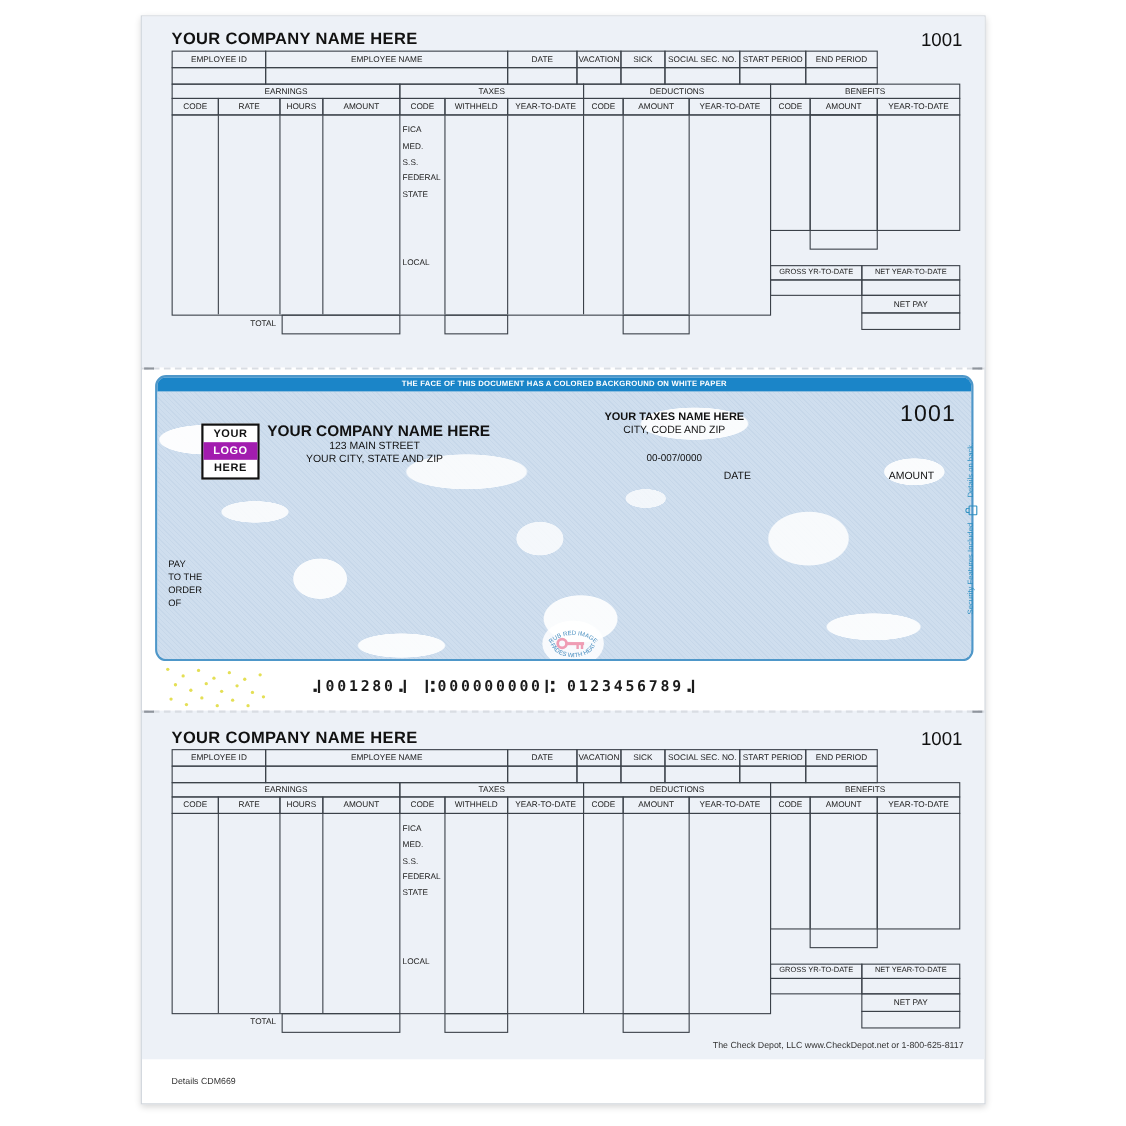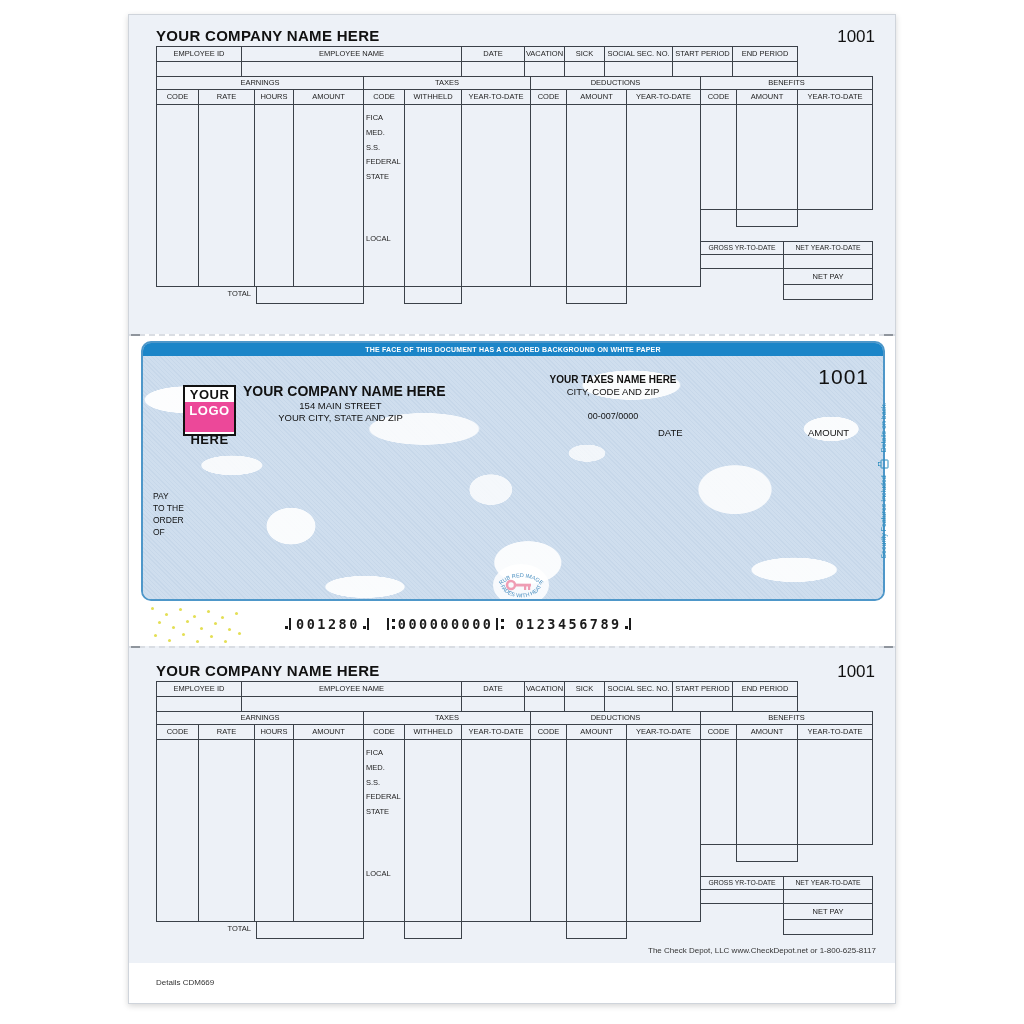--- a/index.html
+++ b/index.html
@@ -36,33 +36,33 @@
       radial-gradient(ellipse 60px 40px at 80% 55%, rgba(255,255,255,.85) 0 60%, transparent 62%),
       radial-gradient(ellipse 45px 20px at 93% 30%, rgba(255,255,255,.9) 0 60%, transparent 62%),
       radial-gradient(ellipse 65px 18px at 30% 95%, rgba(255,255,255,.9) 0 60%, transparent 62%),
       radial-gradient(ellipse 35px 25px at 47% 55%, rgba(255,255,255,.8) 0 60%, transparent 62%),
       radial-gradient(ellipse 50px 16px at 12% 45%, rgba(255,255,255,.85) 0 60%, transparent 62%),
       radial-gradient(ellipse 70px 20px at 88% 88%, rgba(255,255,255,.9) 0 60%, transparent 62%),
       radial-gradient(ellipse 30px 14px at 60% 40%, rgba(255,255,255,.75) 0 60%, transparent 62%),
       repeating-linear-gradient(45deg, rgba(90,130,175,.07) 0 1px, transparent 1px 3px);}
   .check-no{position:absolute;right:14px;top:22px;font-size:21px;color:#111;letter-spacing:1px;}
   .logo{position:absolute;left:40px;top:42px;width:53px;height:51px;border:2px solid #111;background:#fff;
-        box-sizing:border-box;text-align:center;font-weight:bold;font-size:13px;letter-spacing:.5px;color:#111;}
+        box-sizing:border-box;text-align:center;font-weight:bold;font-size:10px;letter-spacing:.5px;color:#111;}
   .logo div{height:15px;line-height:15px;}
-  .logo .inv{background:#ec4899;color:#fff;height:30px;line-height:17px;}
+  .logo .inv{background:#a21caf;color:#fff;height:16px;line-height:17px;}
   .co-block{position:absolute;left:100px;top:40px;width:195px;text-align:center;color:#111;}
   .co-name{font-size:14px;font-weight:bold;white-space:nowrap;}
   .co-addr{font-size:9.5px;margin-top:1px;}
   .bank-block{position:absolute;left:390px;top:31px;width:160px;text-align:center;color:#111;}
   .bank-name{font-size:10px;font-weight:bold;}
   .bank-addr{font-size:9.5px;margin-top:1px;}
   .fraction{position:absolute;left:390px;top:68px;width:160px;text-align:center;font-size:9px;color:#111;}
   .lbl-date{position:absolute;left:515px;top:84px;font-size:9.5px;color:#111;}
   .lbl-amount{position:absolute;left:665px;top:84px;font-size:9.5px;color:#111;}
-  .payee{position:absolute;left:10px;top:147px;font-size:8.5px;line-height:12px;color:#111;}
+  .payee{position:absolute;left:10px;top:163px;font-size:8.5px;line-height:12px;color:#111;}
   .seal{position:absolute;left:348px;top:218px;}
 
   
   .sidetext{position:absolute;left:639px;top:460px;width:230px;height:11px;transform:rotate(-90deg);
             display:flex;align-items:center;justify-content:center;gap:7px;font-size:7px;color:#2e8fc0;white-space:nowrap;}
   .lock{display:inline-block;width:7px;height:6px;border:1px solid #2e8fc0;border-radius:1px;position:relative;margin-top:3px;}
   .lock:before{content:"";position:absolute;left:1px;top:-4px;width:3px;height:3px;border:1px solid #2e8fc0;
                border-bottom:none;border-radius:3px 3px 0 0;}
 
   
@@ -180,21 +180,21 @@
     <div class="check-no">1001</div>
 
     <div class="logo">
       <div>YOUR</div>
       <div class="inv">LOGO</div>
       <div>HERE</div>
     </div>
 
     <div class="co-block">
       <div class="co-name">YOUR COMPANY NAME HERE</div>
-      <div class="co-addr">154 MAIN STREET</div>
+      <div class="co-addr">123 MAIN STREET</div>
       <div class="co-addr">YOUR CITY, STATE AND ZIP</div>
     </div>
 
     <div class="bank-block">
       <div class="bank-name">YOUR TAXES NAME HERE</div>
       <div class="bank-addr">CITY, CODE AND ZIP</div>
     </div>
     <div class="fraction">00-007/0000</div>
     <div class="lbl-date">DATE</div>
     <div class="lbl-amount">AMOUNT</div>

